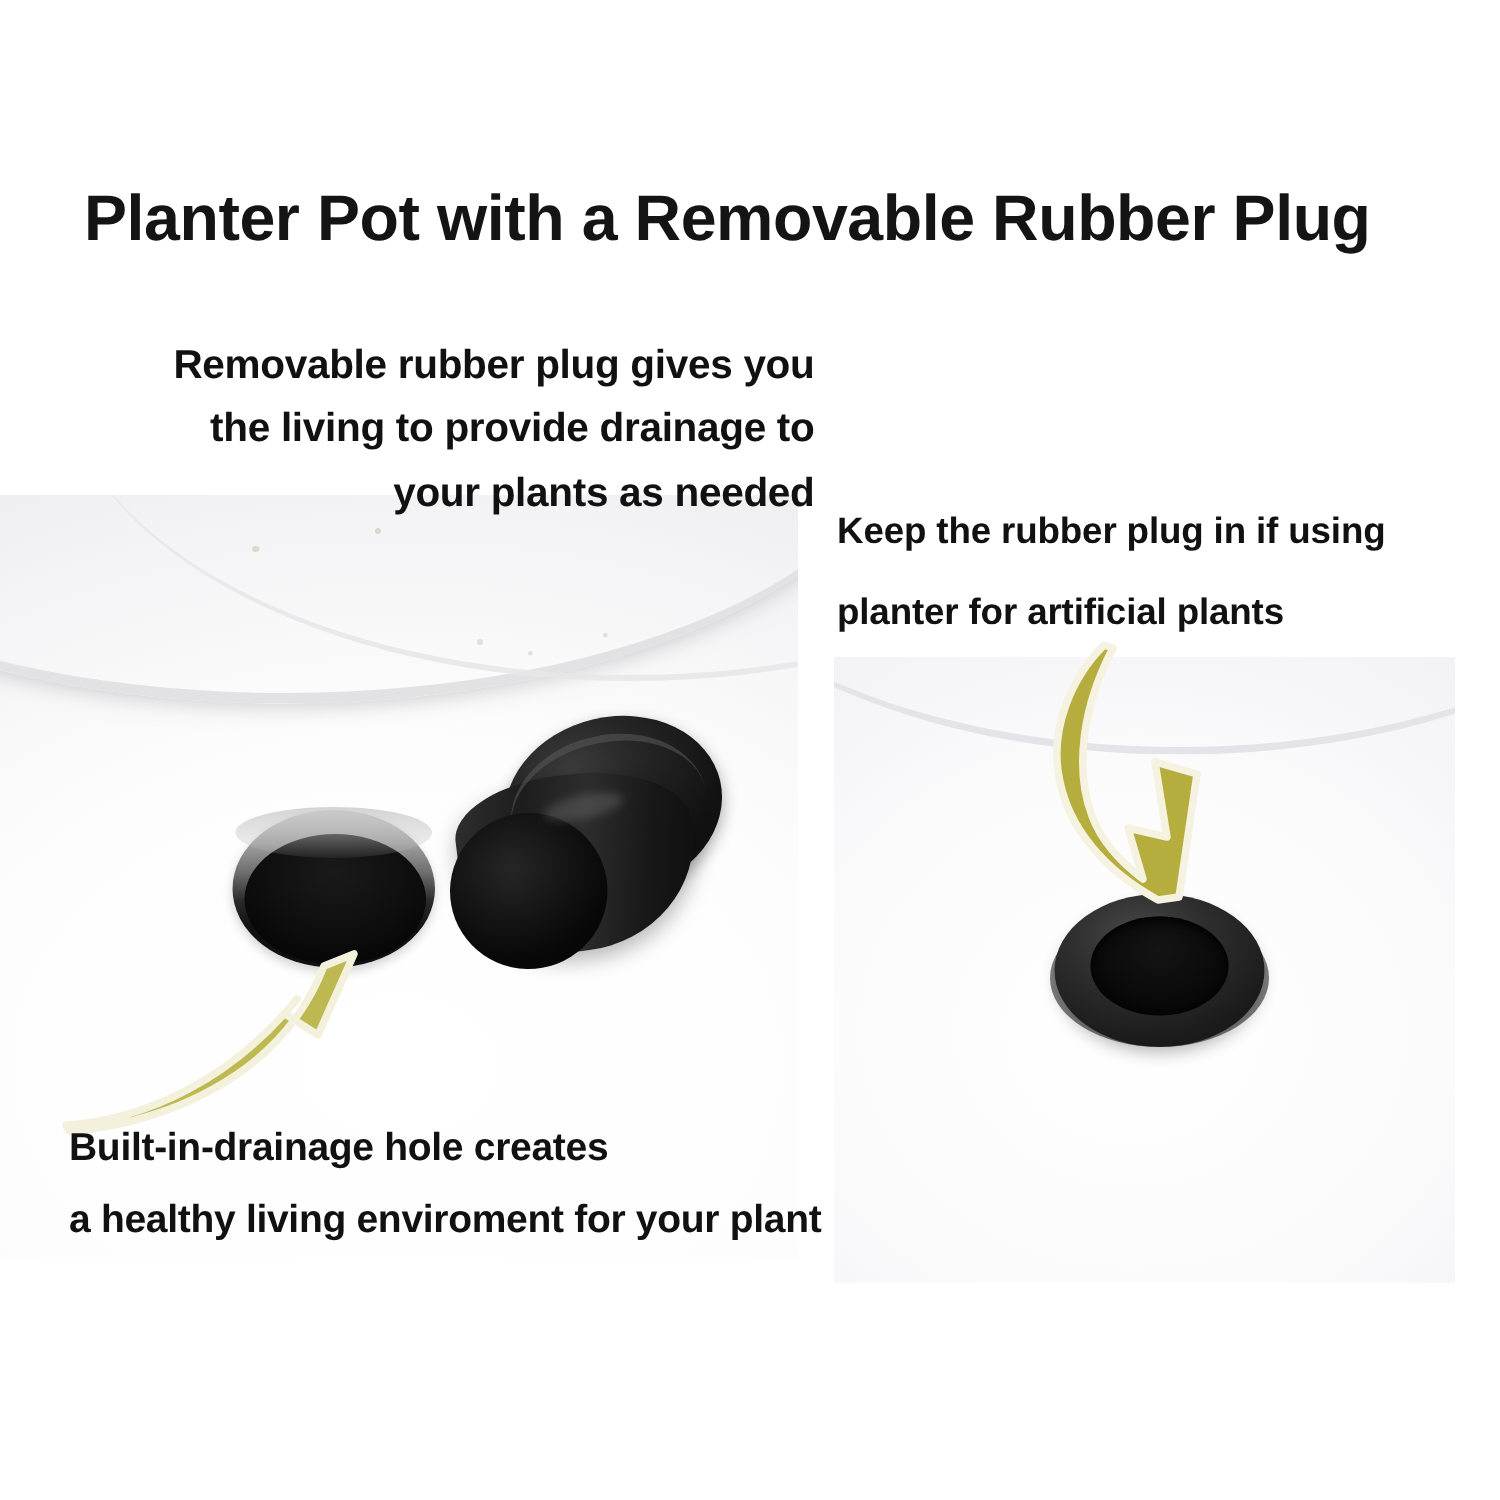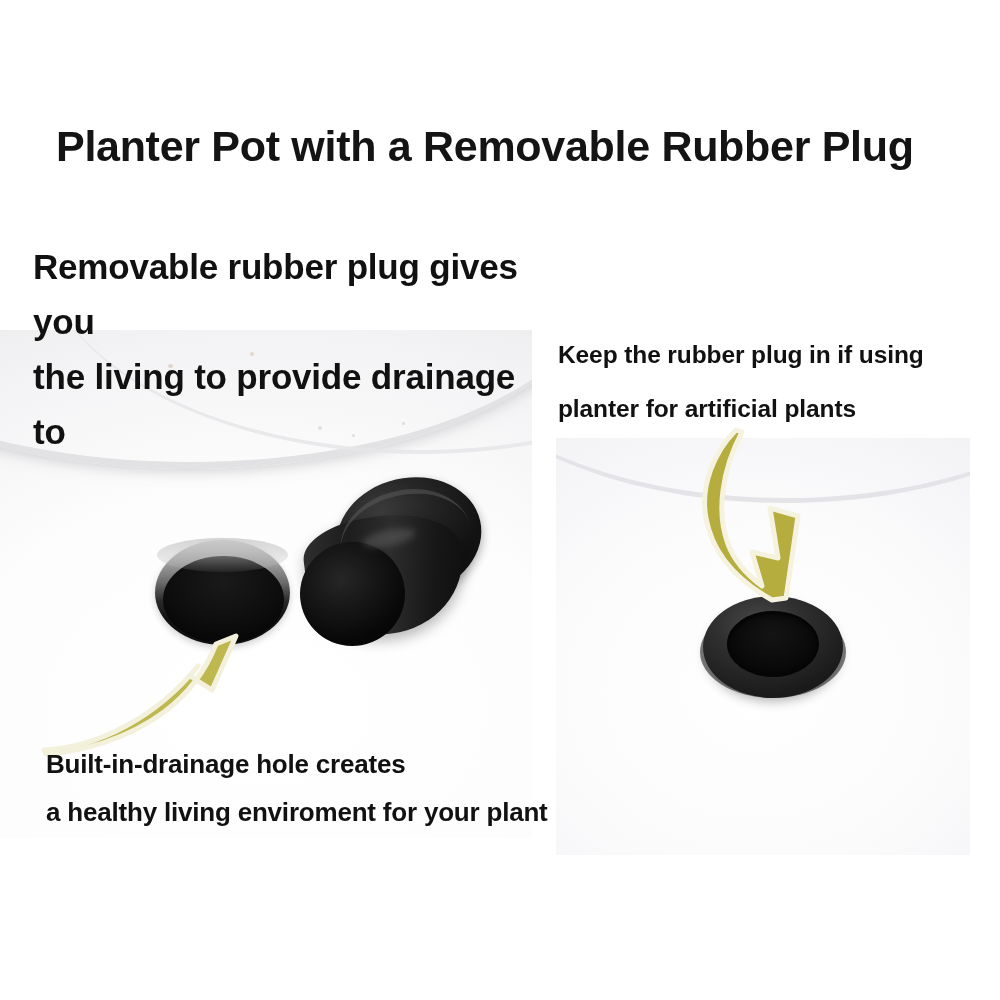--- a/index.html
+++ b/index.html
@@ -34,25 +34,26 @@
 
   
   .caption {
     position: absolute;
     font-weight: bold;
     color: #111111;
     z-index: 40;
   }
   #caption-topleft {
     left: 33px;
-    top: 240px;
+    top: 222px;
     width: 510px;
-    font-size: 35px;
+    font-size: 27px;
     line-height: 1.57;
     letter-spacing: -0.2px;
+    text-align: right;
   }
   #caption-right {
     left: 558px;
     top: 328px;
     width: 430px;
     font-size: 24.5px;
     line-height: 2.2;
     letter-spacing: -0.1px;
   }
   #caption-bottomleft {
@@ -342,20 +343,21 @@
              L 106 88
              L 94 170
              L 80 172
              C 44 152, 20 124, 14 90
              C 8 58, 22 24, 44 2 Z" fill="#b5ad3d" stroke="#f5f2e0" stroke-width="5" stroke-linejoin="round"></path>
   </svg>
 
   <div id="caption-topleft" class="caption">
     <span class="line">Removable rubber plug gives you</span>
     <span class="line">the living to provide drainage to</span>
+    <span class="line">your plants as needed</span>
   </div>
 
   <div id="caption-bottomleft" class="caption">
     <span class="line">Built-in-drainage hole creates</span>
     <span class="line">a healthy living enviroment for your plant</span>
   </div>
 
   <div id="caption-right" class="caption">
     <span class="line">Keep the rubber plug in if using</span>
     <span class="line">planter for artificial plants</span>

